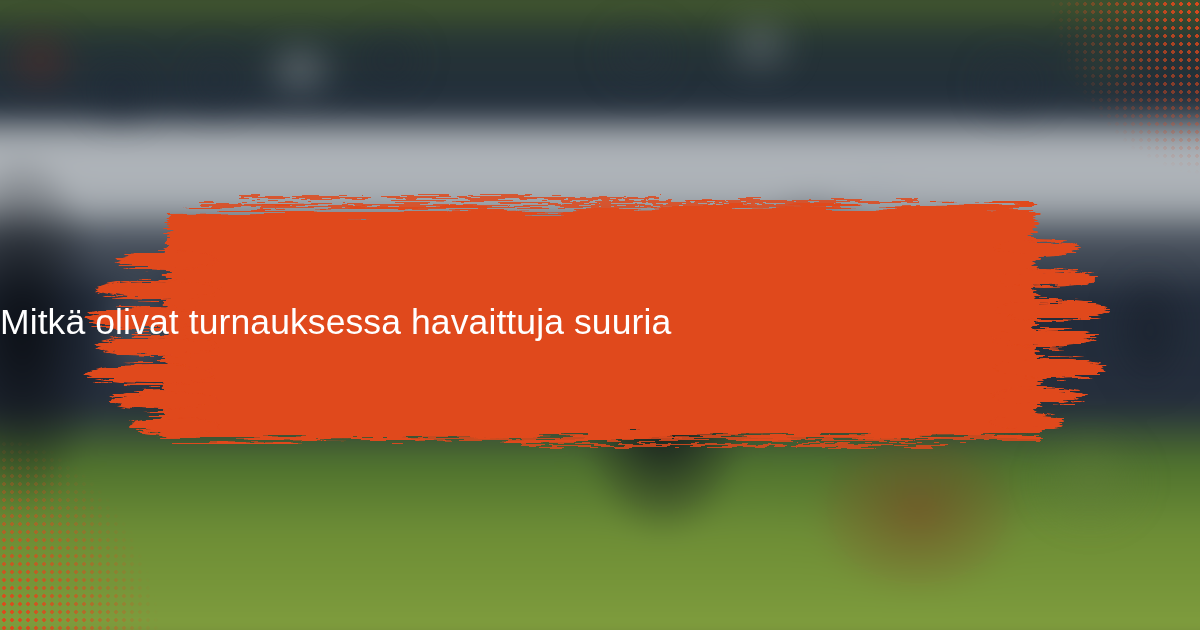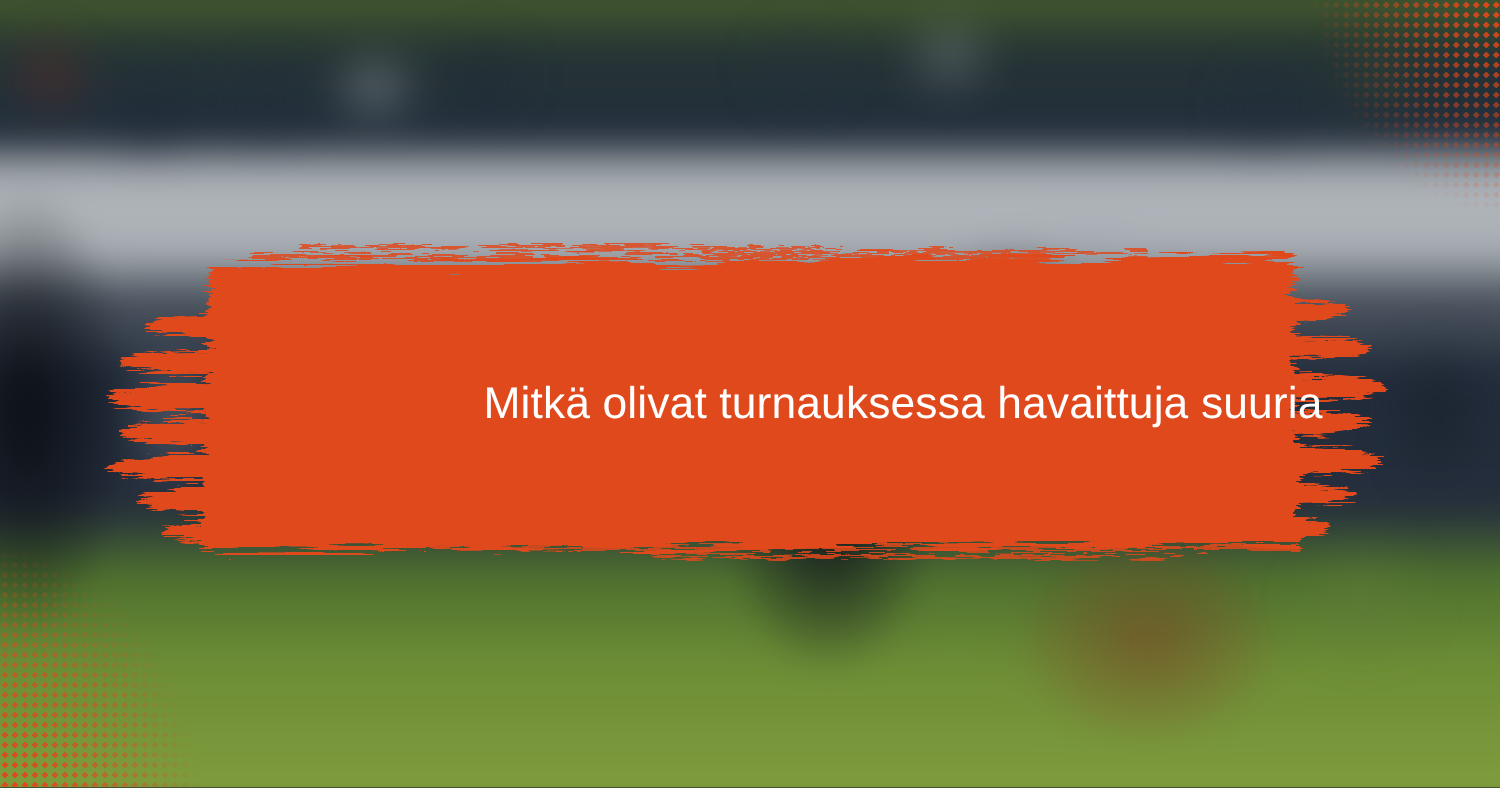--- a/index.html
+++ b/index.html
@@ -135,21 +135,21 @@
 
   
   .headline {
     position: absolute;
     left: 0;
     top: 186px;
     width: 1058px;
     height: 272px;
     display: flex;
     flex-direction: column;
-    align-items: flex-end;
+    align-items: flex-start;
     justify-content: center;
     gap: 16px;
   }
   .headline-line {
     color: #ffffff;
     font-size: 35.5px;
     line-height: 57px;
     font-weight: 400;
     letter-spacing: .1px;
     text-align: center;

